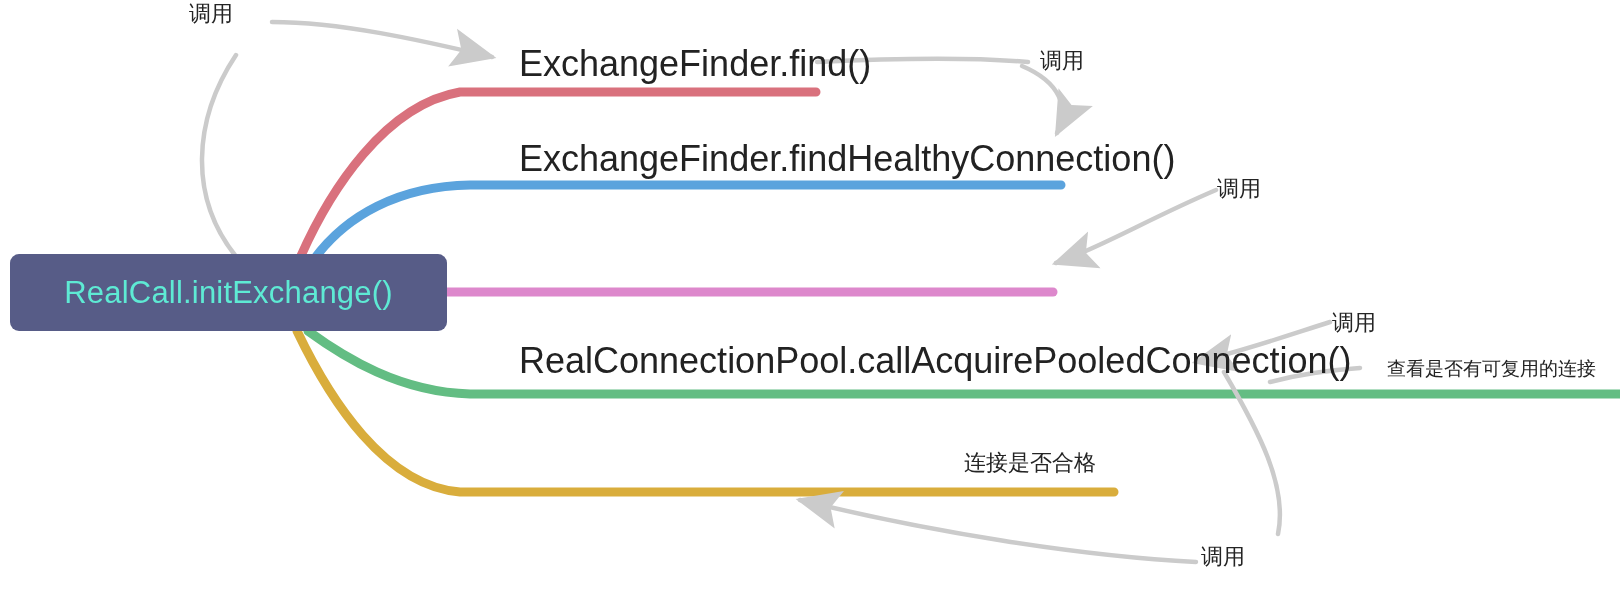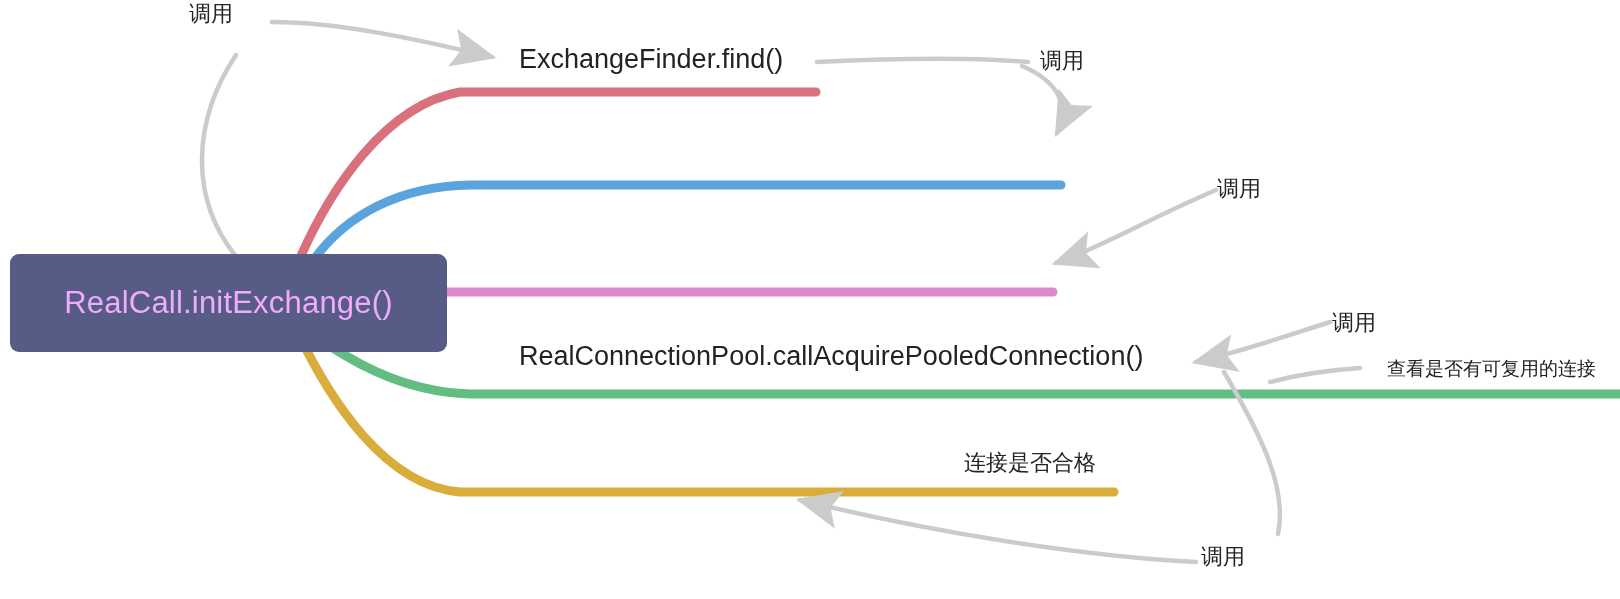--- a/index.html
+++ b/index.html
@@ -21,35 +21,35 @@
     top: 0;
     width: 1620px;
     height: 599px;
     pointer-events: none;
   }
   .root-node {
     position: absolute;
     left: 10px;
     top: 254px;
     width: 437px;
-    height: 98px;
+    height: 77px;
     background: #575C87;
     border-radius: 9px;
     display: flex;
     align-items: center;
     justify-content: center;
-    color: #f0abfc;
+    color: #5eead4;
     font-size: 31px;
     letter-spacing: 0.2px;
     white-space: nowrap;
     z-index: 5;
   }
   .branch-label {
     position: absolute;
-    font-size: 27px;
+    font-size: 36px;
     color: #222222;
     white-space: nowrap;
     z-index: 4;
     line-height: 1;
   }
   .branch-label.highlight {
     color: #ED1C16;
     font-weight: bold;
     font-size: 27px;
   }
@@ -97,20 +97,21 @@
       <path d="M 1196,562 C 1080,556 930,532 800,500" marker-end="url(#grayArrow)"></path>
     </g>
   </svg>
 
   <div class="root-node">
     <span>RealCall.initExchange()</span>
   </div>
 
   <div class="branch-label" style="left:519px; top:46px;">ExchangeFinder.find()</div>
 
+  <div class="branch-label" style="left:519px; top:141px;">ExchangeFinder.findHealthyConnection()</div>
 
 
   <div class="branch-label" style="left:519px; top:343px;">RealConnectionPool.callAcquirePooledConnection()</div>
 
 
   <div class="note" style="left:189px; top:3px;">调用</div>
 
   <div class="note" style="left:1040px; top:50px;">调用</div>
 
   <div class="note" style="left:1217px; top:178px;">调用</div>

